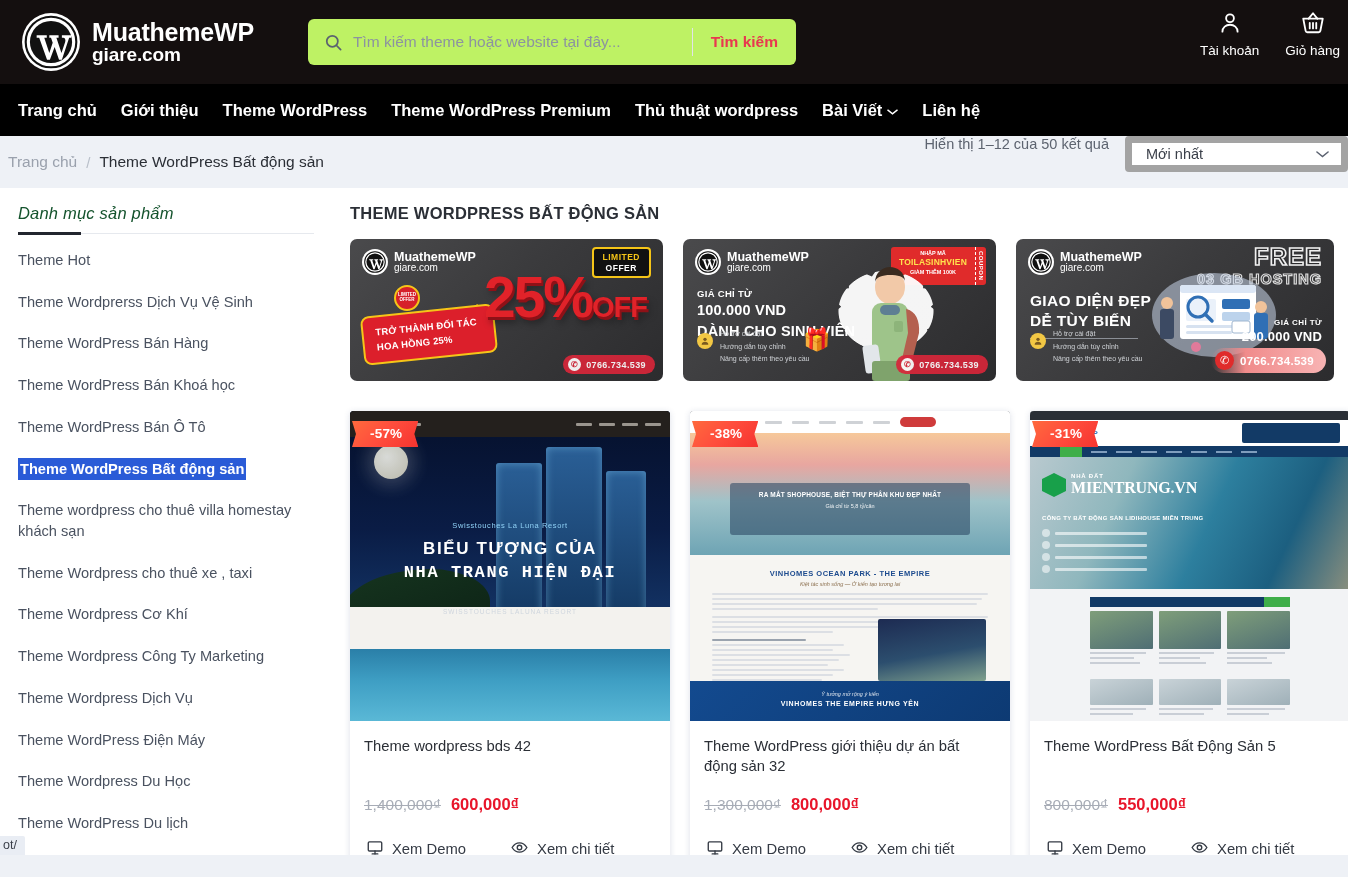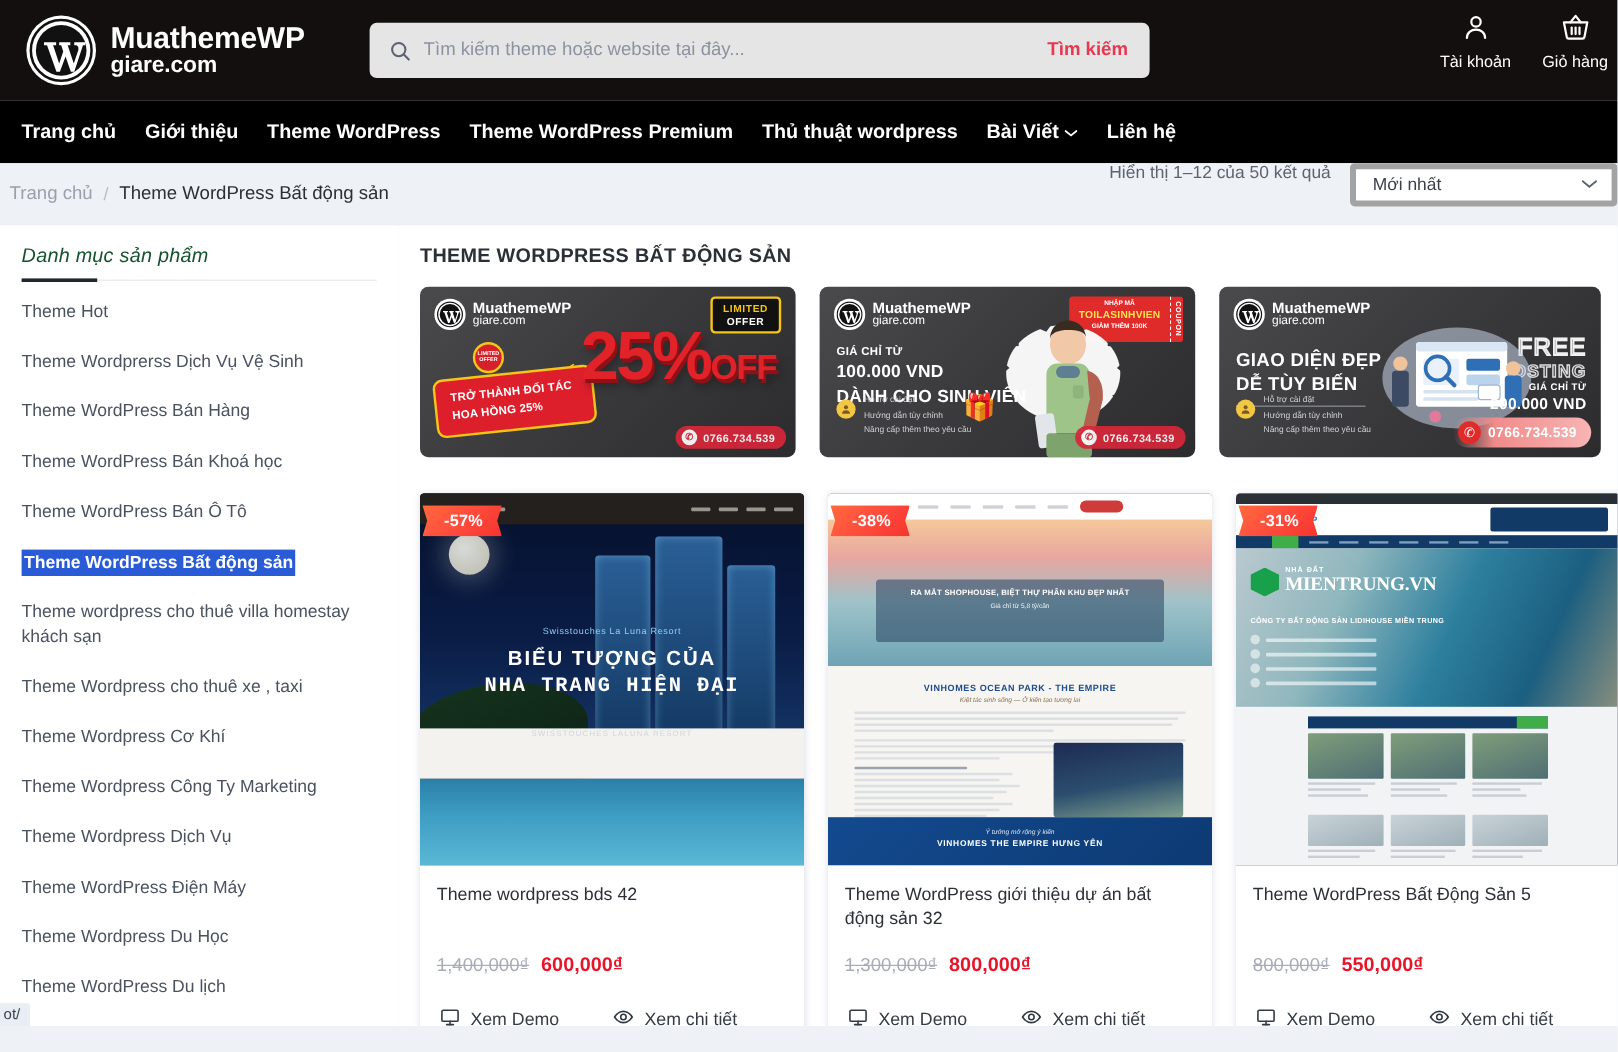--- a/index.html
+++ b/index.html
@@ -26,22 +26,22 @@
     background: #fff; display: flex; align-items: center; justify-content: center;
     flex: 0 0 58px;
   }
   .wp-logo svg { display: block; }
   .brand-text { color: #fff; line-height: 1.02; }
   .brand-name { font-size: 25px; font-weight: 700; letter-spacing: -0.2px; }
   .brand-sub { font-size: 19px; font-weight: 700; letter-spacing: -0.1px; }
 
   .searchwrap {
     position: absolute; left: 308px; top: 19px;
-    width: 650px; height: 46px;
-    background: #e5e5e5; border-radius: 6px;
+    width: 488px; height: 46px;
+    background: #bef264; border-radius: 6px;
     display: flex; align-items: center;
   }
   .search-icon { margin: 0 10px 0 16px; flex: 0 0 auto; display: flex; }
   .search-input {
     flex: 1 1 auto; border: 0; outline: none; height: 100%;
     font-size: 15.5px; font-family: "Liberation Sans", sans-serif;
     color: #333; background: transparent;
   }
   .search-input::placeholder { color: #8c93a0; }
   .search-divider { width: 1px; height: 28px; background: #e2e4e8; }
@@ -81,21 +81,21 @@
   .crumb-home { color: #9aa1ad; font-size: 15.5px; cursor: pointer; }
   .crumb-sep { color: #b9bfc9; font-size: 15px; margin: 0 9px; }
   .crumb-cur { color: #2b2f36; font-size: 15.5px; }
   .crumb-right {
     position: absolute; right: 0px; top: 0; height: 100%;
     display: flex; align-items: flex-start; gap: 16px;
   }
   .result-count { color: #5d6470; font-size: 14.5px; }
   .sortbox {
     width: 223px; height: 36px; background: #fff;
-    border: 5px solid #a3a3a3; border-radius: 4px;
+    border: 7px solid #a3a3a3; border-radius: 4px;
     display: flex; align-items: center; justify-content: space-between;
     padding: 0 12px 0 14px; cursor: pointer;
   }
   .sort-val { font-size: 14.5px; color: #3a3f49; }
 
   
   .layout { display: flex; height: 667px; }
 
   
   .sidebar {
@@ -216,22 +216,22 @@
               background: radial-gradient(ellipse at center, #fff 0%, #fff 52%, transparent 53%);
               clip-path: polygon(50% 0%,61% 18%,79% 9%,79% 29%,98% 31%,85% 46%,100% 60%,82% 67%,89% 86%,69% 82%,64% 100%,50% 88%,36% 100%,31% 82%,11% 86%,18% 67%,0% 60%,15% 46%,2% 31%,21% 29%,21% 9%,39% 18%);
               opacity: .95; }
   .b2-gift { position: absolute; left: 120px; bottom: 28px; font-size: 22px; }
 
   
   .b3-free {
     position: absolute; right: 12px; top: 6px; text-align: right; line-height: 1.0;
   }
   .b3-free-1 {
-    font-size: 20px; font-weight: 400; color: #2b2b2d; letter-spacing: 1px;
-    -webkit-text-stroke: 1.6px #f0f0f0; text-shadow: 0 0 0 #000; margin-top: 35px;
+    font-size: 24px; font-weight: 700; color: #2b2b2d; letter-spacing: 1px;
+    -webkit-text-stroke: 1.6px #f0f0f0; text-shadow: 0 0 0 #000;
   }
   .b3-free-2 {
     font-size: 14.5px; font-weight: 800; color: #2b2b2d; letter-spacing: 1px;
     -webkit-text-stroke: 1.2px #dcdcdc; margin-top: 3px;
   }
   .b3-head { position: absolute; left: 14px; top: 52px; color: #fff; line-height: 1.32; }
   .b3-h1 { font-size: 15.5px; font-weight: 800; letter-spacing: .3px; }
   .b3-h2 { font-size: 15.5px; font-weight: 800; letter-spacing: .3px; }
   .b3-rule { width: 108px; height: 1px; background: #8b8f96; margin-top: 6px; }
   .b3-price { position: absolute; right: 12px; top: 78px; text-align: right; color: #fff; line-height: 1.4; }

